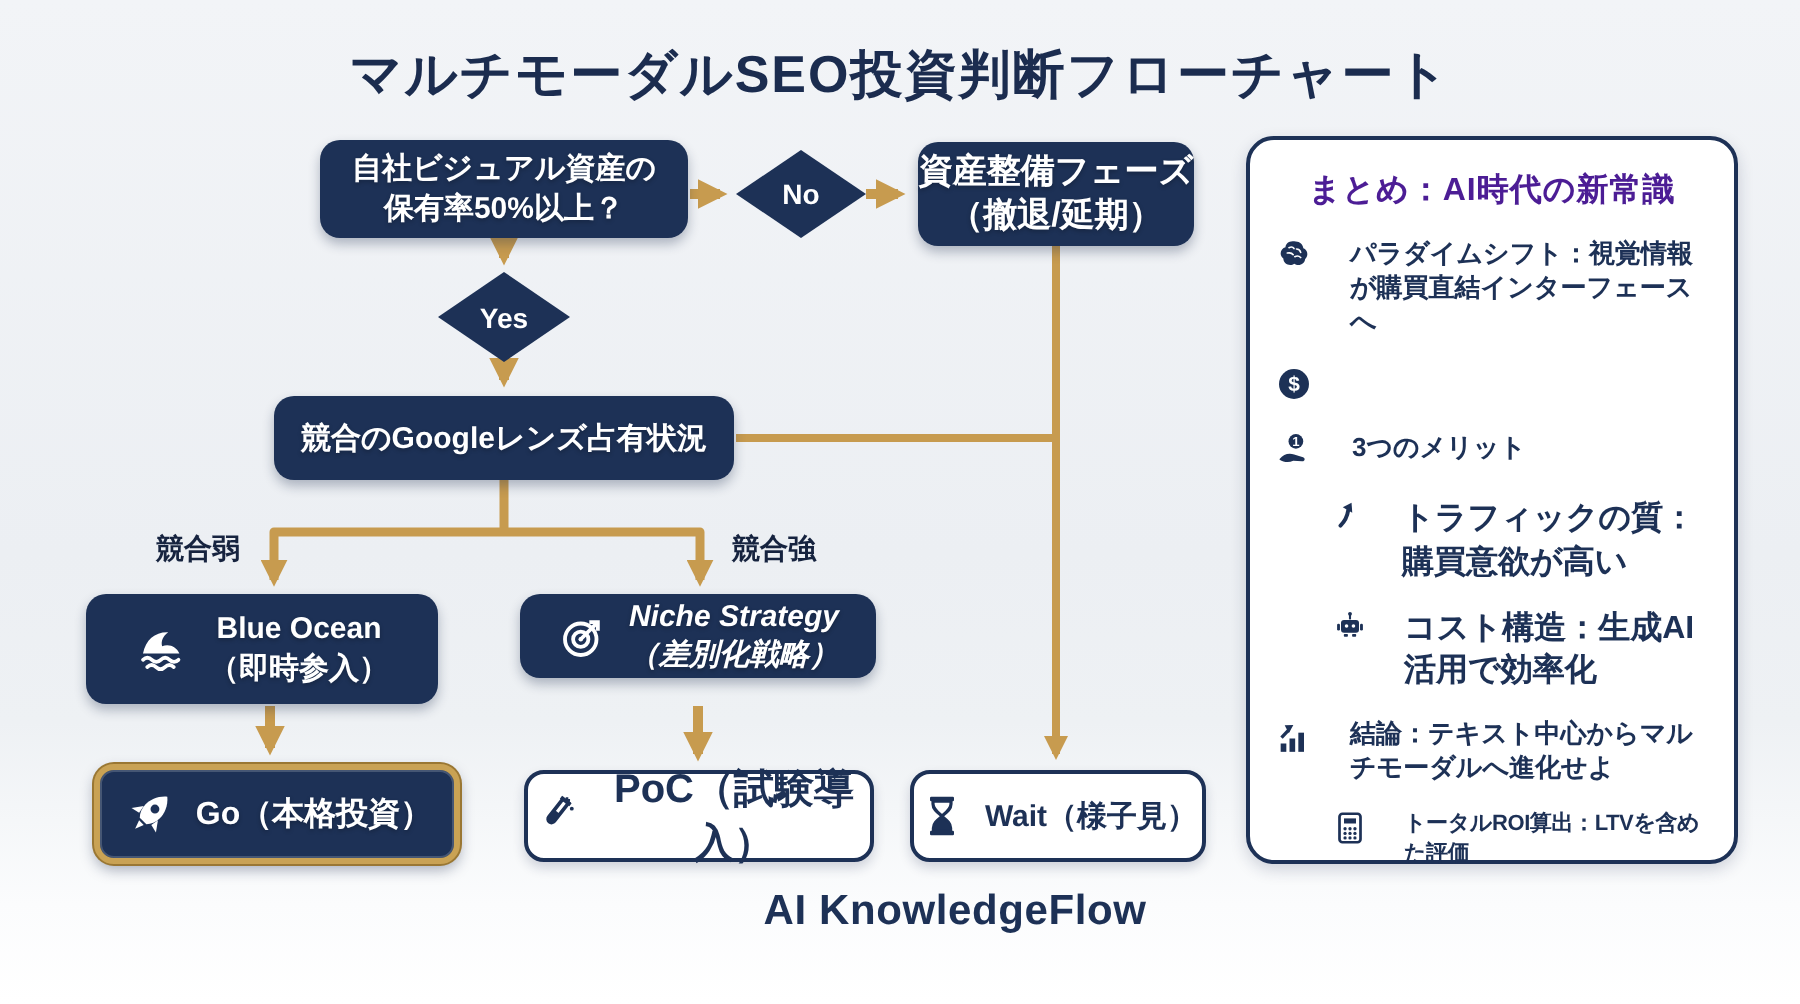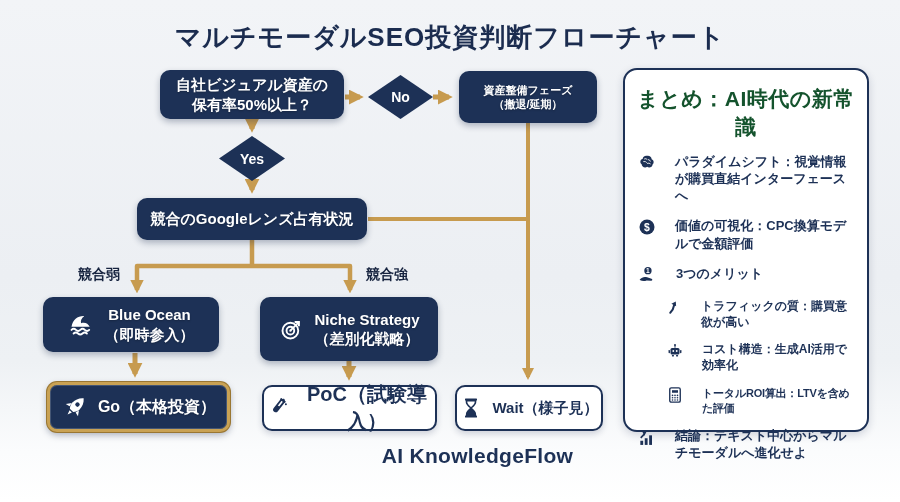--- a/index.html
+++ b/index.html
@@ -46,28 +46,28 @@
   .icon-row{display:flex;align-items:center;gap:9px;justify-content:center;}
   .flow-icon{flex:0 0 auto;display:flex;}
   
   .panel{
     position:absolute;left:623px;top:68px;width:246px;height:364px;box-sizing:border-box;
     background:#ffffff;border:2px solid #1d3156;border-radius:14px;
     box-shadow:0 3px 8px rgba(20,35,70,.18);
     padding:13px 12px 10px 12px;display:flex;flex-direction:column;
   }
   .panel-heading{
-    text-align:center;font-size:21px;font-weight:bold;color:#14532d;
+    text-align:center;font-size:16px;font-weight:bold;color:#4c1d95;
     margin:2px 0 12px 0;letter-spacing:.5px;
   }
   .s-item{display:flex;align-items:flex-start;gap:18px;margin-bottom:13px;}
   .s-item .s-icon{flex:0 0 auto;margin-top:0px;display:flex;}
   .s-item .txt{font-size:13px;font-weight:bold;line-height:1.32;color:#1d3156;}
   .s-item.sub{margin-left:29px;margin-bottom:12px;}
-  .s-item.sub .txt{font-size:12px;}
+  .s-item.sub .txt{font-size:16px;}
   .s-item.compact .txt{font-size:11px;letter-spacing:-0.2px;}
   .s-item:last-child{margin-bottom:0;}
   
   .footer{position:absolute;left:0;top:444px;width:895px;text-align:center;padding-left:30px;}
   .brand{font-size:21px;font-weight:bold;color:#1d3156;letter-spacing:.3px;line-height:1.1;}
   .byline{font-size:9px;font-weight:bold;color:#2a3a5e;letter-spacing:1.2px;margin-top:2px;}
   .tagline{font-size:11px;color:#55607a;margin-top:3px;letter-spacing:.5px;}
   .connectors{position:absolute;left:0;top:0;pointer-events:none;}
 </style>
 </head>
@@ -95,21 +95,21 @@
     </g>
   </svg>
 
   <div class="title">マルチモーダルSEO投資判断フローチャート</div>
 
   <div class="node navy two-line" style="left:160px;top:70px;width:184px;height:49px;font-size:15px;">自社ビジュアル資産の
 保有率50%以上？</div>
 
   <div class="diamond" style="left:368px;top:75px;width:65px;height:44px;">No</div>
 
-  <div class="node navy two-line" style="left:459px;top:71px;width:138px;height:52px;font-size:11px;">資産整備フェーズ
+  <div class="node navy two-line" style="left:459px;top:71px;width:138px;height:52px;font-size:17px;">資産整備フェーズ
 （撤退/延期）</div>
 
   <div class="diamond" style="left:219px;top:136px;width:66px;height:45px;">Yes</div>
 
   <div class="node navy" style="left:137px;top:198px;width:230px;height:42px;font-size:15px;">競合のGoogleレンズ占有状況</div>
 
   <div class="branch-label" style="left:78px;top:266px;">競合弱</div>
   <div class="branch-label" style="left:366px;top:266px;">競合強</div>
 
   <div class="node navy icon-row" style="left:43px;top:297px;width:176px;height:55px;font-size:15px;">
@@ -117,21 +117,21 @@
       <svg width="28" height="28" viewBox="0 0 24 24" fill="#ffffff">
         <path d="M3 13.5 C4.2 7.5 8.2 4.2 13.8 4.4 C11.6 6 10.6 8.2 11.2 10.4 C14.2 9.2 17.4 10.6 18.6 13.5 Z"></path>
         <path d="M3 16.2 q1.9 -1.8 3.8 0 t3.8 0 t3.8 0 t3.8 0" stroke="#ffffff" stroke-width="1.6" fill="none" stroke-linecap="round"></path>
         <path d="M4.8 19.3 q1.9 -1.8 3.8 0 t3.8 0 t3.8 0" stroke="#ffffff" stroke-width="1.6" fill="none" stroke-linecap="round"></path>
       </svg>
     </span>
     <span class="two-line">Blue Ocean
 （即時参入）</span>
   </div>
 
-  <div class="node navy icon-row" style="left:260px;top:297px;width:178px;height:64px;font-size:15px;">
+  <div class="node navy icon-row" style="left:260px;top:297px;width:178px;height:42px;font-size:15px;font-style:italic;">
     <span class="flow-icon">
       <svg width="27" height="27" viewBox="0 0 24 24" fill="none" stroke="#ffffff" stroke-width="1.7">
         <circle cx="11" cy="13" r="7"></circle>
         <circle cx="11" cy="13" r="3.4"></circle>
         <circle cx="11" cy="13" r="1" fill="#ffffff" stroke="none"></circle>
         <path d="M11 13 L18.6 5.4"></path>
         <path d="M14.8 5.4 L18.6 5.4 L18.6 9.2"></path>
       </svg>
     </span>
     <span class="two-line">Niche Strategy
@@ -193,21 +193,20 @@
       <span class="txt">パラダイムシフト：視覚情報が購買直結インターフェースへ</span>
     </div>
 
     <div class="s-item">
       <span class="s-icon">
         <svg width="20" height="20" viewBox="0 0 24 24">
           <circle cx="12" cy="12" r="9" fill="#1d3156"></circle>
           <text x="12" y="16.4" text-anchor="middle" font-size="12.5" font-weight="bold" fill="#ffffff" font-family="Liberation Sans, sans-serif">$</text>
         </svg>
       </span>
-      <span class="txt">価値の可視化：CPC換算モデルで金額評価</span>
     </div>
 
     <div class="s-item">
       <span class="s-icon">
         <svg width="21" height="21" viewBox="0 0 24 24" fill="#1d3156">
           <circle cx="12.5" cy="6.5" r="4.2"></circle>
           <text x="12.5" y="9.4" text-anchor="middle" font-size="7.5" font-weight="bold" fill="#ffffff" font-family="Liberation Sans, sans-serif">1</text>
           <path d="M3.2 16.6 C5.4 13.8 8.5 13 11.5 14 L16.6 15.6 C18.1 16.1 17.7 18.1 16 17.9 L11 17.6 C8.5 18.8 5.6 18.5 3.2 17 Z"></path>
         </svg>
       </span>
@@ -232,20 +231,33 @@
           <circle cx="14.3" cy="12" r="1.2" fill="#ffffff"></circle>
           <rect x="11.3" y="4.4" width="1.4" height="3.2"></rect>
           <circle cx="12" cy="3.9" r="1.3"></circle>
           <rect x="3.4" y="10.5" width="1.9" height="4.5" rx="0.9"></rect>
           <rect x="18.7" y="10.5" width="1.9" height="4.5" rx="0.9"></rect>
           <rect x="7.9" y="17.3" width="2.7" height="1.9" rx="0.5"></rect>
           <rect x="13.4" y="17.3" width="2.7" height="1.9" rx="0.5"></rect>
         </svg>
       </span>
       <span class="txt">コスト構造：生成AI活用で効率化</span>
+    </div>
+
+    <div class="s-item">
+      <span class="s-icon">
+        <svg width="20" height="20" viewBox="0 0 24 24" fill="#1d3156">
+          <rect x="4" y="16.5" width="3.4" height="5"></rect>
+          <rect x="9.3" y="13.5" width="3.4" height="8"></rect>
+          <rect x="14.6" y="10" width="3.4" height="11.5"></rect>
+          <path d="M4.5 13 L9 8.2" stroke="#1d3156" stroke-width="2" fill="none"></path>
+          <path d="M6.4 5.6 L11.6 5.4 L8.9 10.4 Z"></path>
+        </svg>
+      </span>
+      <span class="txt">結論：テキスト中心からマルチモーダルへ進化せよ</span>
     </div>
 
     <div class="s-item sub compact">
       <span class="s-icon">
         <svg width="18" height="18" viewBox="0 0 24 24" fill="none" stroke="#1d3156" stroke-width="1.8">
           <rect x="5" y="2.5" width="14" height="19" rx="2"></rect>
           <rect x="8" y="5.6" width="8" height="3.4" fill="#1d3156" stroke="none"></rect>
           <g fill="#1d3156" stroke="none">
             <circle cx="8.7" cy="12.5" r="1.1"></circle>
               <circle cx="12" cy="12.5" r="1.1"></circle>
@@ -254,32 +266,19 @@
               <circle cx="12" cy="15.6" r="1.1"></circle>
               <circle cx="15.3" cy="15.6" r="1.1"></circle>
             <circle cx="8.7" cy="18.6" r="1.1"></circle>
               <circle cx="12" cy="18.6" r="1.1"></circle>
               <circle cx="15.3" cy="18.6" r="1.1"></circle>
           </g>
         </svg>
       </span>
       <span class="txt">トータルROI算出：LTVを含めた評価</span>
     </div>
-
-    <div class="s-item">
-      <span class="s-icon">
-        <svg width="20" height="20" viewBox="0 0 24 24" fill="#1d3156">
-          <rect x="4" y="16.5" width="3.4" height="5"></rect>
-          <rect x="9.3" y="13.5" width="3.4" height="8"></rect>
-          <rect x="14.6" y="10" width="3.4" height="11.5"></rect>
-          <path d="M4.5 13 L9 8.2" stroke="#1d3156" stroke-width="2" fill="none"></path>
-          <path d="M6.4 5.6 L11.6 5.4 L8.9 10.4 Z"></path>
-        </svg>
-      </span>
-      <span class="txt">結論：テキスト中心からマルチモーダルへ進化せよ</span>
-    </div>
   </div>
 
   <div class="footer">
     <div class="brand">AI KnowledgeFlow</div>
   </div>
 
 </div>
 
 </body></html>

